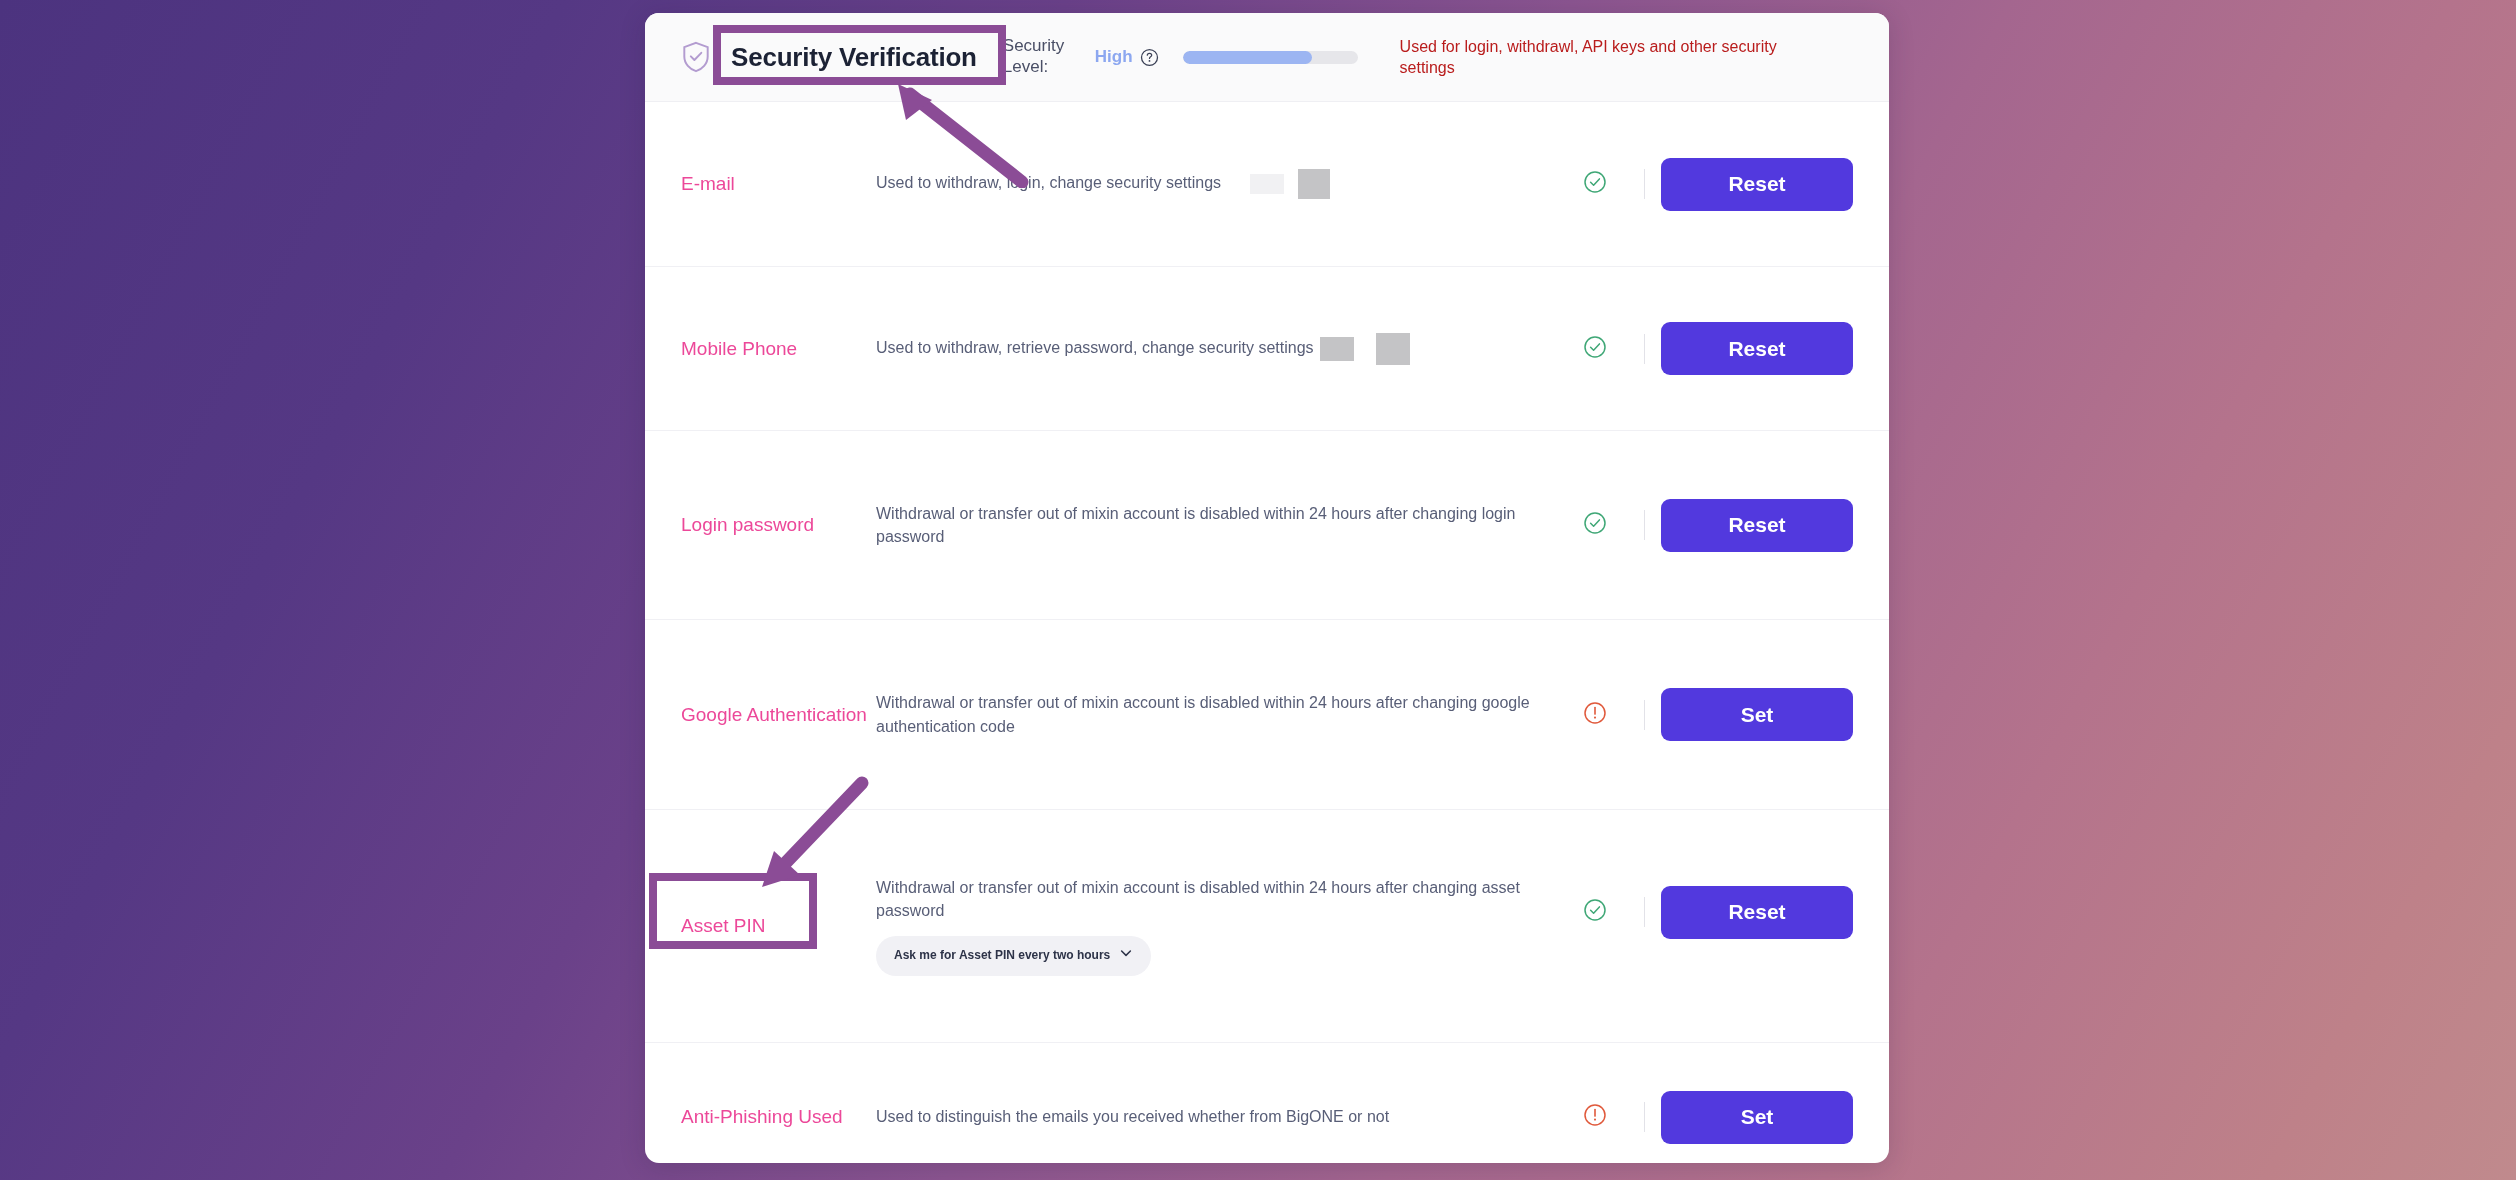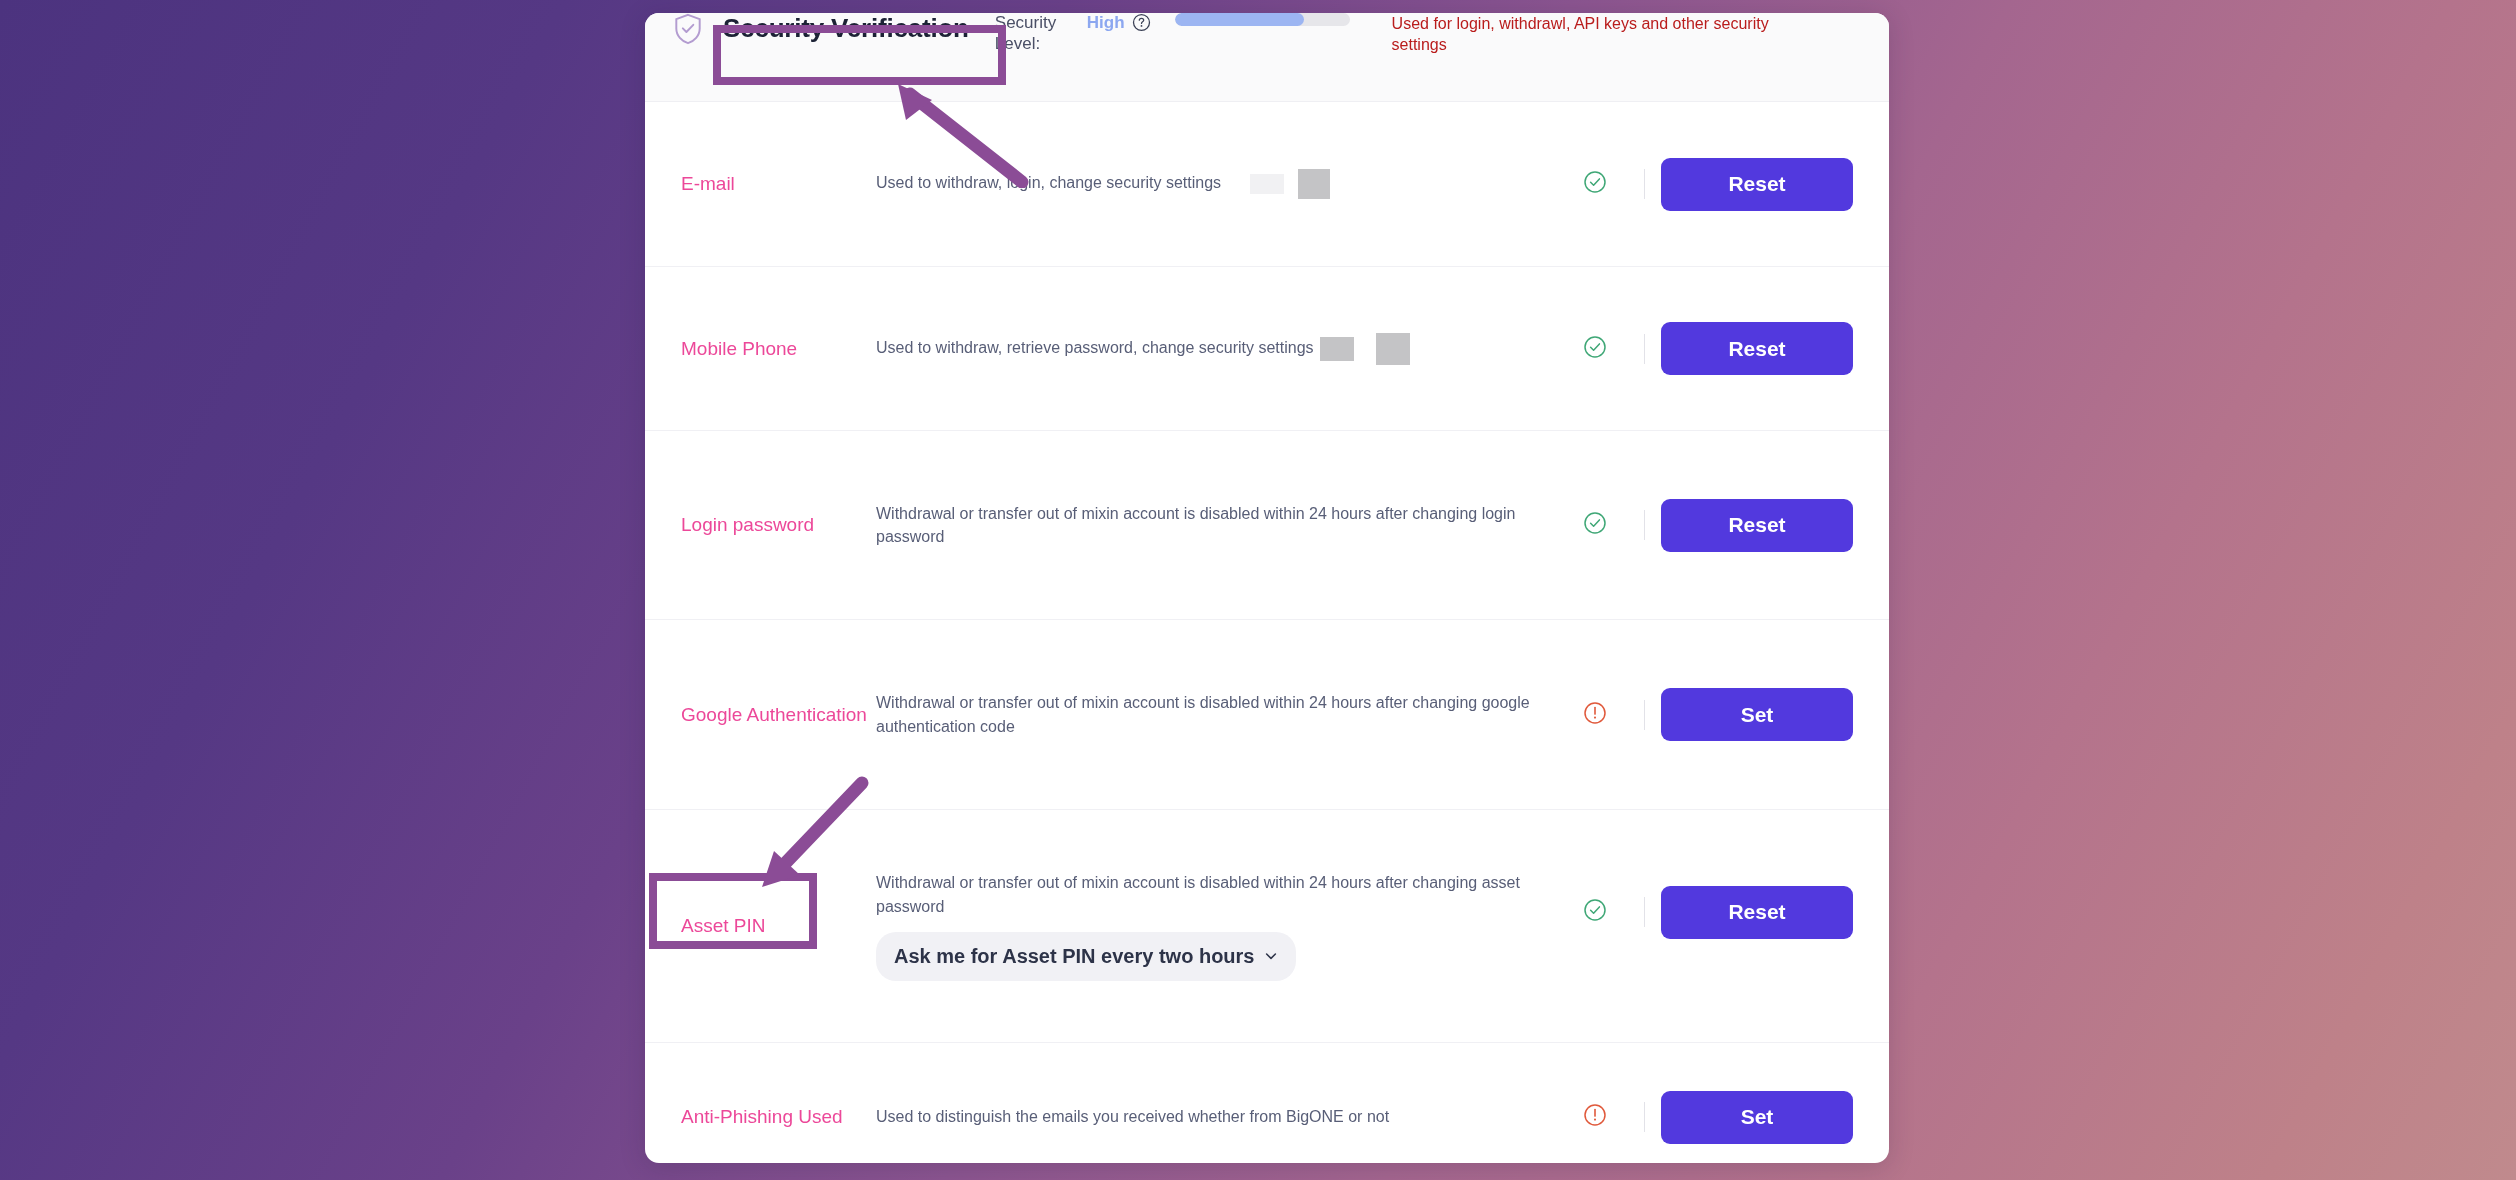--- a/index.html
+++ b/index.html
@@ -37,22 +37,22 @@
     box-shadow: 0 4px 26px rgba(40, 20, 60, 0.18);
     overflow: hidden;
   }
 
   
   #card-header {
     height: 89px;
     background: #FAFAFB;
     border-bottom: 1px solid #EFEFF3;
     display: flex;
-    align-items: flex-start;
-    padding-left: 28px;
+    align-items: center;
+    padding-left: 36px;
     position: relative;
   }
 
   .shield-icon { width: 30px; height: 32px; flex: 0 0 auto; }
 
   .header-title {
     font-size: 26px;
     font-weight: bold;
     color: #1C2235;
     letter-spacing: -0.2px;
@@ -137,21 +137,21 @@
   }
   .redact.soft { background: #F1F1F3; }
 
   .chip {
     display: inline-flex;
     align-items: center;
     margin-top: 14px;
     background: #F1F1F5;
     border-radius: 20px;
     padding: 10px 18px;
-    font-size: 20px;
+    font-size: 12px;
     font-weight: bold;
     color: #2D3348;
     cursor: pointer;
   }
   .chip .chev { margin-left: 9px; display: inline-block; }
 
   .status-cell {
     flex: 0 0 64px;
     display: flex;
     justify-content: center;

